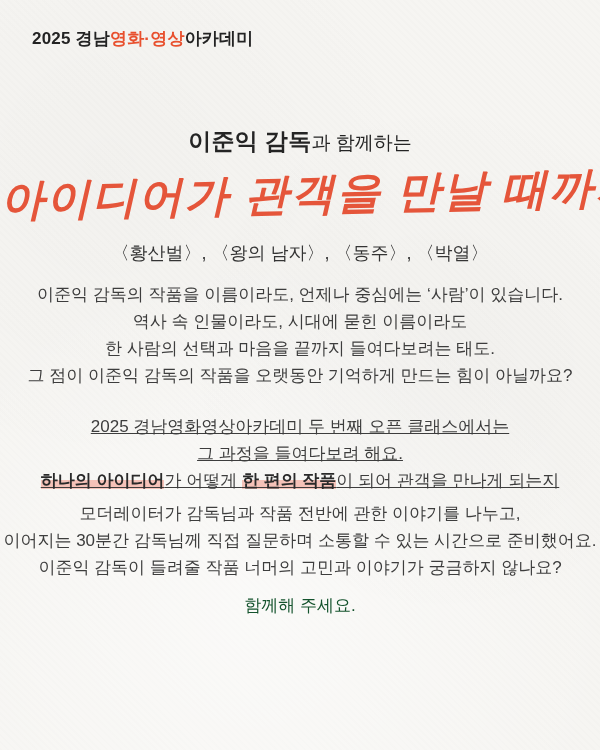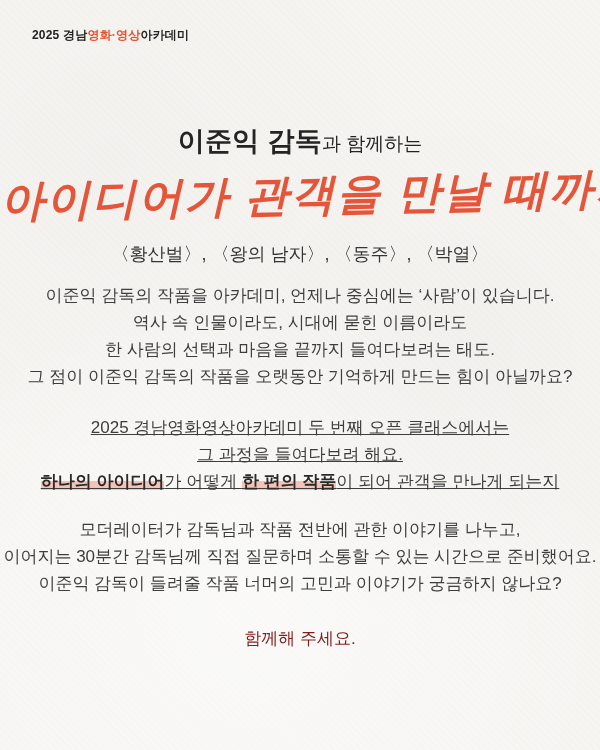--- a/index.html
+++ b/index.html
@@ -28,21 +28,21 @@
       repeating-linear-gradient(45deg, rgba(0,0,0,0.006) 0 2px, transparent 2px 5px);
   }
   .header {
     position: absolute;
     top: 27px;
     left: 32px;
     text-align: left;
     z-index: 2;
   }
   .header-line1 {
-    font-size: 12px;
+    font-size: 17px;
     font-weight: 700;
     color: #232323;
     letter-spacing: 0.2px;
   }
   .header-line1 .accent { color: #e8502e; }
   .header-line2 {
     margin-top: 4px;
     font-size: 23px;
     font-weight: 800;
     color: #232323;
@@ -55,21 +55,21 @@
     padding-top: 126px;
     text-align: center;
     z-index: 2;
   }
   .subtitle {
     font-size: 19px;
     color: #242424;
     line-height: 30px;
   }
   .subtitle .bold {
-    font-size: 27px;
+    font-size: 23px;
     font-weight: 800;
     letter-spacing: 0.3px;
   }
   .title-calligraphy {
     margin-top: 6px;
     font-size: 44px;
     line-height: 60px;
     font-weight: 700;
     font-style: italic;
     color: #e5553a;
@@ -83,26 +83,26 @@
     color: #343434;
     line-height: 22px;
   }
   .para {
     font-size: 17px;
     line-height: 27px;
     color: #3d3d3d;
   }
   .p1 { margin-top: 17px; }
   .p2 { margin-top: 24px; text-decoration: underline; }
-  .p3 { margin-top: 21px; }
+  .p3 { margin-top: 6px; }
   .closing {
-    margin-top: 28px;
+    margin-top: 11px;
     font-size: 17px;
     line-height: 27px;
-    color: #7f1d1d;
+    color: #14532d;
   }
   .hl {
     font-weight: 700;
     color: #2a2a2a;
     background-image: linear-gradient(#f5c2b8, #f5c2b8);
     background-repeat: no-repeat;
     background-size: 100% 9px;
     background-position: 0 87%;
   }
 </style>
@@ -121,21 +121,21 @@
 
     <div class="subtitle">
       <span class="bold">이준익 감독</span><span>과 함께하는</span>
     </div>
 
     <div class="title-calligraphy">아이디어가 관객을 만날 때까지</div>
 
     <div class="films">〈황산벌〉, 〈왕의 남자〉, 〈동주〉, 〈박열〉</div>
 
     <div class="para p1">
-      <div>이준익 감독의 작품을 아카데미, 언제나 중심에는 ‘사람’이 있습니다.</div>
+      <div>이준익 감독의 작품을 이름이라도, 언제나 중심에는 ‘사람’이 있습니다.</div>
       <div>역사 속 인물이라도, 시대에 묻힌 이름이라도</div>
       <div>한 사람의 선택과 마음을 끝까지 들여다보려는 태도.</div>
       <div>그 점이 이준익 감독의 작품을 오랫동안 기억하게 만드는 힘이 아닐까요?</div>
     </div>
 
     <div class="para p2">
       <div>2025 경남영화영상아카데미 두 번째 오픈 클래스에서는</div>
       <div>그 과정을 들여다보려 해요.</div>
       <div>
         <span class="hl">하나의 아이디어</span><span>가 어떻게 </span><span class="hl">한 편의 작품</span><span>이 되어 관객을 만나게 되는지</span>

